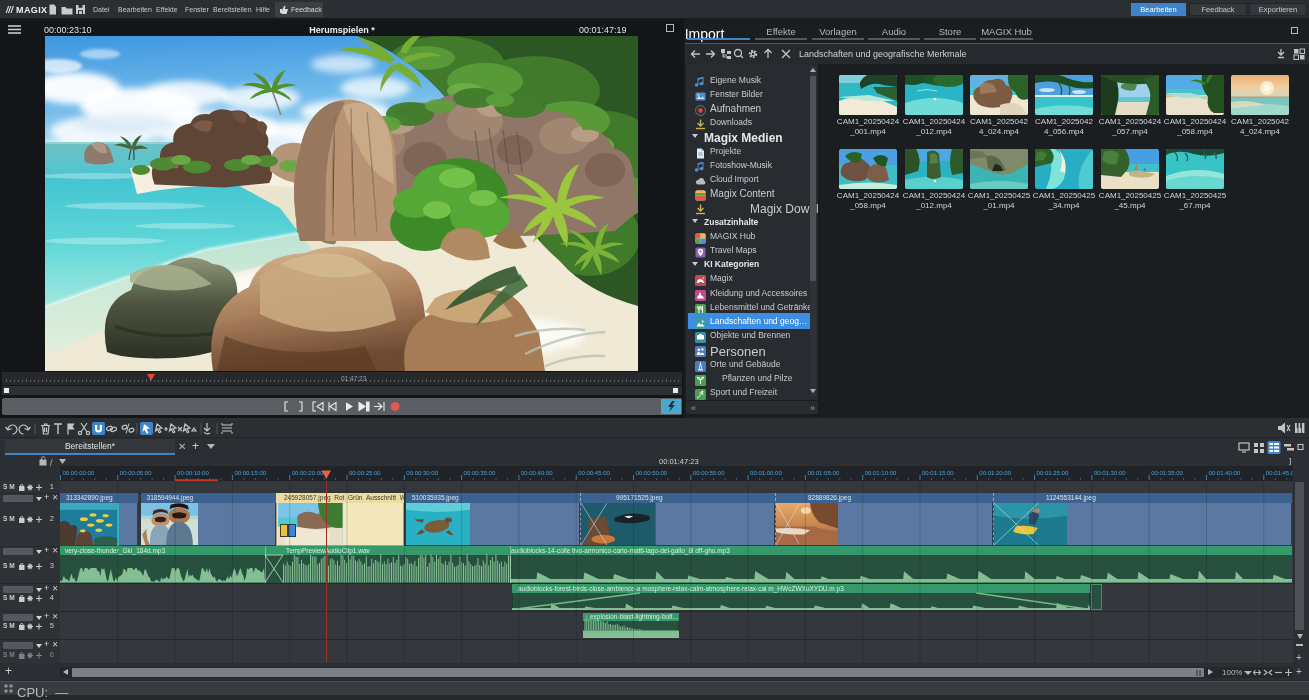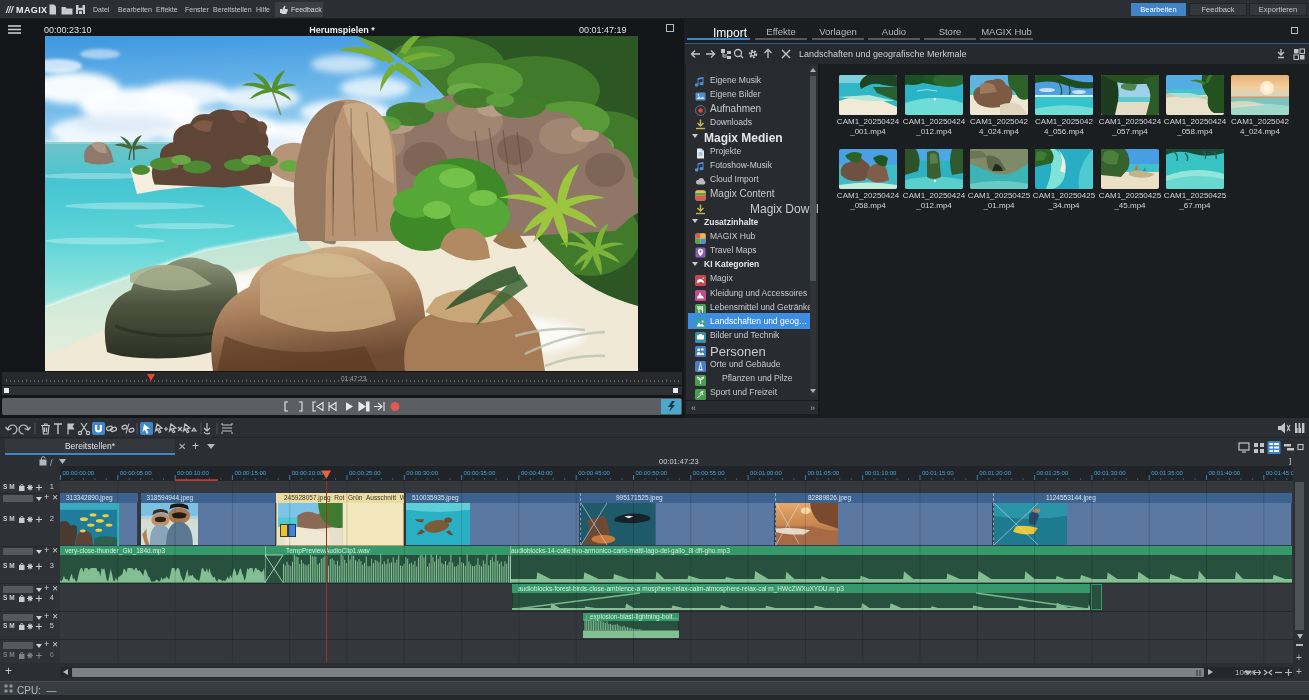--- a/index.html
+++ b/index.html
@@ -482,21 +482,21 @@
 <g stroke="#e8eaec" stroke-width="1.1" fill="none">
 <path d="M83,1 h3 v9 h-3 M82,5.5 l-6,-4 v8 z" fill="#e8eaec"></path>
 <path d="M99,5.5 h-8 M95,2 l4,3.5 -4,3.5 M101,1 v9"></path>
 </g>
 <circle cx="112" cy="5.5" r="4.5" fill="#e05a50"></circle>
 </svg>
 <div style="position:absolute;left:661px;top:399px;width:20px;height:15px;background:#4ba7cc;"><svg width="20" height="15" viewBox="0 0 20 15">
       <path d="M11,2 l-4,6 h3 l-2,5 6,-7 h-3 l3,-4 z" fill="#173a48"></path>
     </svg></div>
 <div style="position:absolute;left:685px;top:19px;width:624px;height:399px;background:#1b1e21;"></div>
-<div style="position:absolute;left:713px;top:26px;width:63px;text-align:left;font-size:12px;color:#ffffff;">Import</div>
+<div style="position:absolute;left:673px;top:26px;width:63px;text-align:center;font-size:14px;color:#ffffff;">Import</div>
 <div style="position:absolute;left:687px;top:38px;width:63px;height:2px;background:#3e86c8;"></div>
 <div style="position:absolute;left:755px;top:26px;width:52px;text-align:center;font-size:9.5px;color:#b5b8bb;">Effekte</div>
 <div style="position:absolute;left:755px;top:38px;width:52px;height:2px;background:#55595e;"></div>
 <div style="position:absolute;left:812px;top:26px;width:52px;text-align:center;font-size:9.5px;color:#b5b8bb;">Vorlagen</div>
 <div style="position:absolute;left:812px;top:38px;width:52px;height:2px;background:#55595e;"></div>
 <div style="position:absolute;left:868px;top:26px;width:52px;text-align:center;font-size:9.5px;color:#b5b8bb;">Audio</div>
 <div style="position:absolute;left:868px;top:38px;width:52px;height:2px;background:#55595e;"></div>
 <div style="position:absolute;left:924px;top:26px;width:52px;text-align:center;font-size:9.5px;color:#b5b8bb;">Store</div>
 <div style="position:absolute;left:924px;top:38px;width:52px;height:2px;background:#55595e;"></div>
 <div style="position:absolute;left:980px;top:26px;width:53px;text-align:center;font-size:9.5px;color:#b5b8bb;">MAGIX Hub</div>
@@ -544,21 +544,21 @@
 <div style="position:absolute;left:686px;top:64px;width:132px;height:336px;background:#282c31;overflow:hidden;">
     <div style="position:absolute;left:9px;top:9.5px;width:11px;height:11px;"><svg width="11" height="11" viewBox="0 0 11 11">
         <path d="M8.5,0.5 v6.2 a2,1.6 0 1 1 -1,-1.4 v-3.6 l-4,1 v5.2 a2,1.6 0 1 1 -1,-1.4 v-5.3 l6,-1.5 z" fill="#4f8fd0"></path>
       </svg></div>
     <div style="position:absolute;left:24px;top:10.5px;font-size:8.5px;color:#c9ccce;white-space:nowrap;">Eigene Musik</div>
     <div style="position:absolute;left:9px;top:23.7px;width:11px;height:11px;"><svg width="11" height="11" viewBox="0 0 11 11">
         <rect x="0.5" y="1.5" width="10" height="8" rx="1" fill="#4f8fd0"></rect>
         <path d="M1.5,8 l2.5,-3 2,2.2 1.8,-1.8 1.7,2.6 z" fill="#cfe2f4"></path>
         <circle cx="3.4" cy="3.8" r="0.9" fill="#cfe2f4"></circle>
       </svg></div>
-    <div style="position:absolute;left:24px;top:24.7px;font-size:8.5px;color:#c9ccce;white-space:nowrap;">Eigene Bilder</div>
+    <div style="position:absolute;left:24px;top:24.7px;font-size:8.5px;color:#c9ccce;white-space:nowrap;">Fenster Bilder</div>
     <div style="position:absolute;left:9px;top:37.9px;width:11px;height:11px;"><svg width="11" height="11" viewBox="0 0 11 11">
         <circle cx="5.5" cy="5.5" r="5" fill="#2e3236" stroke="#888" stroke-width="0.7"></circle>
         <circle cx="5.5" cy="5.5" r="2.2" fill="#d84a3e"></circle>
       </svg></div>
     <div style="position:absolute;left:24px;top:38.9px;font-size:10px;color:#c9ccce;white-space:nowrap;">Aufnahmen</div>
     <div style="position:absolute;left:9px;top:52.1px;width:11px;height:11px;"><svg width="11" height="11" viewBox="0 0 11 11">
         <g stroke="#c8b44a" stroke-width="1.4" fill="none">
           <path d="M5.5,0.5 v6 M2.5,4 l3,3 3,-3"></path>
           <path d="M1,9.5 h9"></path>
         </g>
@@ -632,21 +632,21 @@
         <rect x="0" y="0" width="11" height="11" rx="1.5" fill="#3a9ea0"></rect>
         <path d="M1.5,8.5 l2.5,-4 1.8,2.6 1.2,-1.6 2.5,3 z" fill="#fff"></path>
         <circle cx="7.6" cy="3.4" r="1" fill="#fff"></circle>
       </svg></div>
     <div style="position:absolute;left:24px;top:251.9px;font-size:8.5px;color:#ffffff;white-space:nowrap;width:99px;overflow:hidden;text-overflow:ellipsis;">Landschaften und geografisch...</div>
     <div style="position:absolute;left:9px;top:265.1px;width:11px;height:11px;"><svg width="11" height="11" viewBox="0 0 11 11">
         <rect x="0" y="0" width="11" height="11" rx="1.5" fill="#3a8ea6"></rect>
         <rect x="2" y="3" width="7" height="4.5" rx="0.8" fill="#fff"></rect>
         <rect x="4" y="2" width="3" height="1.5" fill="#fff"></rect>
       </svg></div>
-    <div style="position:absolute;left:24px;top:266.1px;font-size:8.5px;color:#c9ccce;white-space:nowrap;">Bilder und Technik</div>
+    <div style="position:absolute;left:24px;top:266.1px;font-size:8.5px;color:#c9ccce;white-space:nowrap;">Objekte und Brennen</div>
     <div style="position:absolute;left:9px;top:279.3px;width:11px;height:11px;"><svg width="11" height="11" viewBox="0 0 11 11">
         <rect x="0" y="0" width="11" height="11" rx="1.5" fill="#4a7ec0"></rect>
         <circle cx="3.8" cy="3.8" r="1.4" fill="#fff"></circle>
         <path d="M1.8,9 q0,-3 2,-3 q2,0 2,3 z" fill="#fff"></path>
         <circle cx="7.4" cy="3.4" r="1.2" fill="#fff"></circle>
         <path d="M5.8,9 q0,-2.6 1.6,-2.6 q1.6,0 1.6,2.6 z" fill="#fff"></path>
       </svg></div>
     <div style="position:absolute;left:24px;top:280.3px;font-size:13px;color:#c9ccce;white-space:nowrap;">Personen</div>
     <div style="position:absolute;left:9px;top:293.5px;width:11px;height:11px;"><svg width="11" height="11" viewBox="0 0 11 11">
         <rect x="0" y="0" width="11" height="11" rx="1.5" fill="#4a7ec0"></rect>
@@ -1452,33 +1452,33 @@
 <div style="position:absolute;left:1296px;top:644px;width:7px;height:1.5px;background:#b5b8bb;"></div>
 <div style="position:absolute;left:1296px;top:652px;font-size:10px;color:#b5b8bb;">+</div>
 <div style="position:absolute;left:0;top:663px;width:1309px;height:18px;background:#2b2f33;"></div>
 <div style="position:absolute;left:5px;top:664px;font-size:12px;color:#c9ccce;">+</div>
 <div style="position:absolute;left:60px;top:667px;width:1233px;height:11px;background:#24272b;"></div>
 <div style="position:absolute;left:63px;top:669px;width:0;height:0;border-top:3.5px solid transparent;border-bottom:3.5px solid transparent;border-right:5px solid #b5b8bb;"></div>
 <div style="position:absolute;left:72px;top:668px;width:1132px;height:9px;background:#7c8187;border-radius:1px;"></div>
 <div style="position:absolute;left:1196px;top:669.5px;width:1.5px;height:6px;background:#54585c;"></div>
 <div style="position:absolute;left:1199px;top:669.5px;width:1.5px;height:6px;background:#54585c;"></div>
 <div style="position:absolute;left:1208px;top:669px;width:0;height:0;border-top:3.5px solid transparent;border-bottom:3.5px solid transparent;border-left:5px solid #b5b8bb;"></div>
-<div style="position:absolute;left:1222px;top:668px;font-size:8px;color:#b5b8bb;margin-left:13px;">100%</div>
+<div style="position:absolute;left:1222px;top:668px;font-size:8px;color:#b5b8bb;">100%</div>
 <div style="position:absolute;left:1244px;top:671px;width:0;height:0;border-left:4px solid transparent;border-right:4px solid transparent;border-top:4.5px solid #b5b8bb;"></div>
 <svg style="position:absolute;left:1253px;top:667px" width="40" height="11" viewBox="0 0 40 11">
 <g stroke="#b5b8bb" stroke-width="1.2" fill="none">
 <path d="M0.5,5.5 h7 M2.5,3 l-2,2.5 2,2.5 M5.5,3 l2,2.5 -2,2.5"></path>
 <path d="M11,3 l3,2.5 -3,2.5 M19,3 l-3,2.5 3,2.5"></path>
 <path d="M22,5.5 h7"></path>
 <path d="M32,5.5 h7 M35.5,2 v7"></path>
 </g>
   </svg>
 <div style="position:absolute;left:1296px;top:666px;font-size:10px;color:#b5b8bb;">+</div>
 <div style="position:absolute;left:0;top:681px;width:1309px;height:19px;background:#383c40;border-top:1px solid #494d51;"></div>
 <div style="position:absolute;left:0;top:695px;width:1309px;height:5px;background:#26282b;"></div>
 <svg class="ab" style="left:4px;top:684px" width="9" height="9" viewBox="0 0 9 9">
     <g fill="#8a8f94">
       <circle cx="2" cy="2" r="1.8"></circle>
       <circle cx="7" cy="2" r="1.8"></circle>
       <circle cx="2" cy="7" r="1.8"></circle>
       <circle cx="7" cy="7" r="1.8"></circle>
     </g>
   </svg>
-<div style="position:absolute;left:17px;top:685px;font-size:10px;color:#b5b8bb;">CPU:&nbsp;&nbsp;—</div>
+<div style="position:absolute;left:17px;top:685px;font-size:13px;color:#b5b8bb;">CPU:&nbsp;&nbsp;—</div>
 </body></html>

